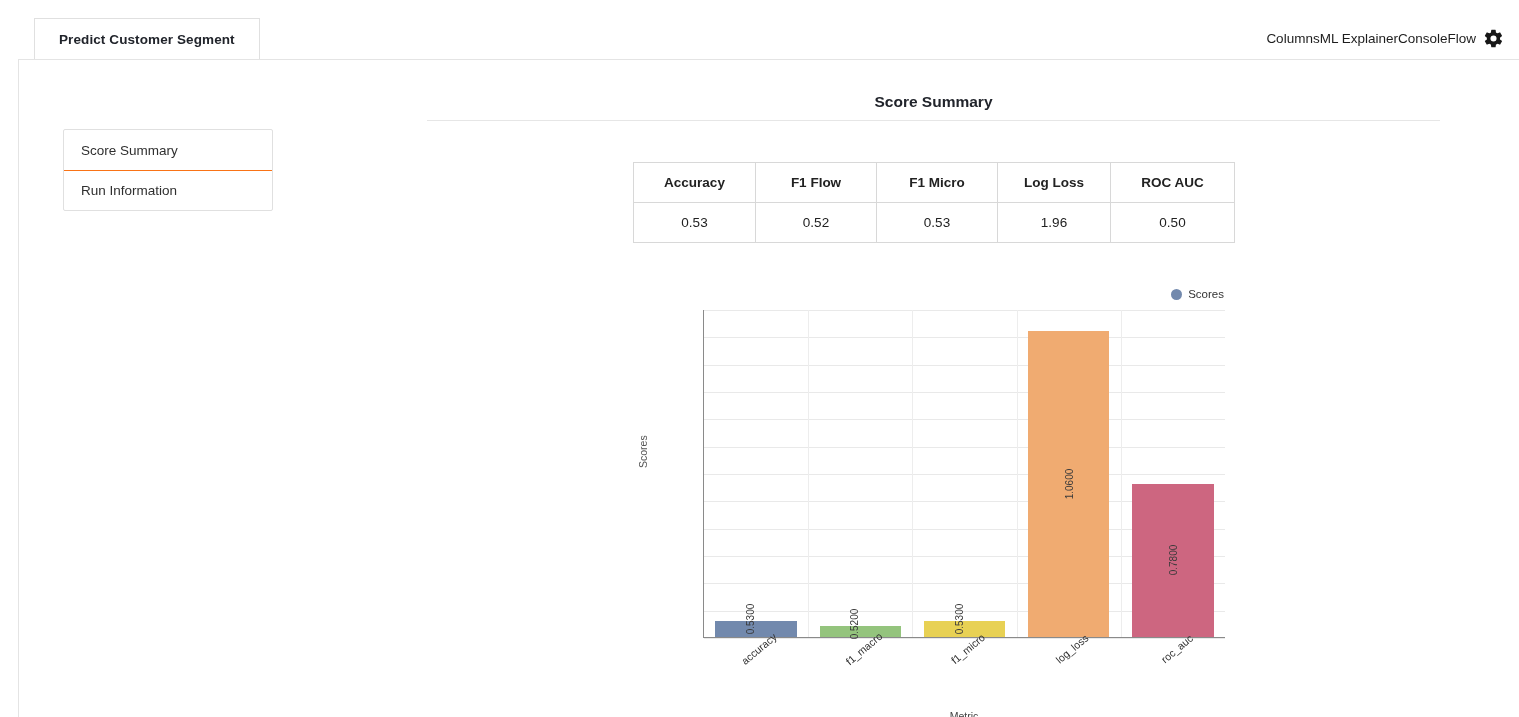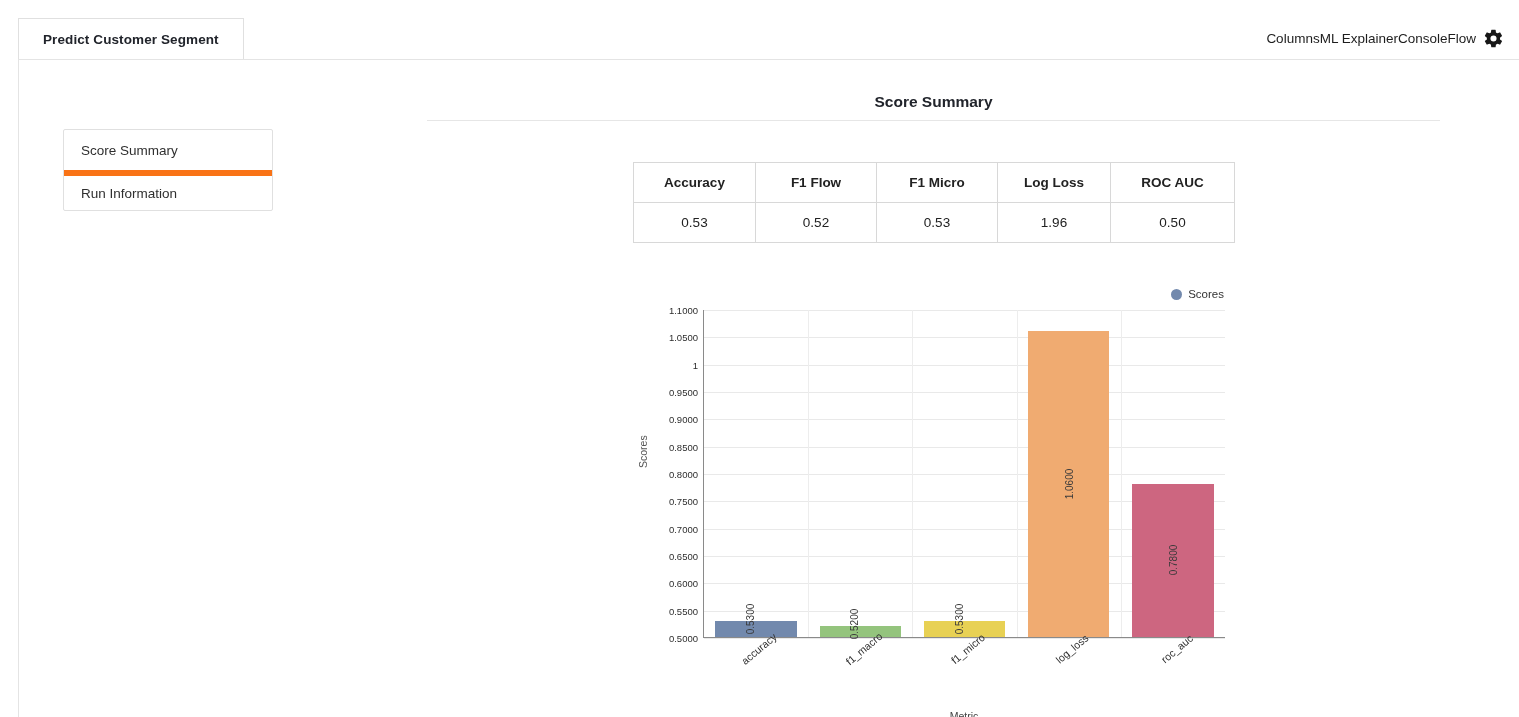--- a/index.html
+++ b/index.html
@@ -26,20 +26,21 @@
   .tab {
     display: inline-flex; align-items: center;
     height: 42px; padding: 0 24px;
     border: 1px solid #e0e0e0;
     border-bottom: 1px solid #ffffff;
     background: #ffffff;
     font-size: 13.5px; font-weight: bold;
     color: #21242b;
     letter-spacing: .1px;
     white-space: nowrap;
+    margin-left: 16px;
   }
   .topbar-underline {
     position: absolute; left: 18px; top: 59px;
     width: 1501px; height: 1px; background: #e4e4e4;
   }
 
   .navlinks {
     position: absolute; right: 14px; top: 28px;
     display: flex; align-items: center; gap: 0;
     height: 22px;
@@ -67,21 +68,21 @@
     border: 1px solid #e0e0e0;
     background: #ffffff;
     border-radius: 2px;
   }
   .sidemenu-item {
     height: 40px; display: flex; align-items: center;
     padding: 0 0 0 17px;
     font-size: 13.5px; color: #2f2f2f;
     cursor: pointer;
   }
-  .sidemenu-item + .sidemenu-item { border-top: 6px solid #f97316; }
+  .sidemenu-item + .sidemenu-item { border-top: 1px solid #f97316; }
 
   
   .panel-title {
     position: absolute; left: 427px; top: 93px;
     width: 1013px;
     text-align: center;
     font-size: 15.5px; font-weight: bold; color: #21242b;
   }
   .panel-rule {
     position: absolute; left: 427px; top: 120px;
@@ -269,35 +270,20 @@
   </table>
 
   <div class="chart-area">
     <div class="legend">
       <span class="legend-dot"></span>
       <span>Scores</span>
     </div>
 
     <div class="plot-wrap">
       <div class="ylabel">Scores</div>
-      <div class="yticks" id="yticks">
-          <div class="ytick" style="top: 0px;">1.1000</div>
-          <div class="ytick" style="top: 27.3333px;">1.0500</div>
-          <div class="ytick" style="top: 54.6667px;">1</div>
-          <div class="ytick" style="top: 82px;">0.9500</div>
-          <div class="ytick" style="top: 109.333px;">0.9000</div>
-          <div class="ytick" style="top: 136.667px;">0.8500</div>
-          <div class="ytick" style="top: 164px;">0.8000</div>
-          <div class="ytick" style="top: 191.333px;">0.7500</div>
-          <div class="ytick" style="top: 218.667px;">0.7000</div>
-          <div class="ytick" style="top: 246px;">0.6500</div>
-          <div class="ytick" style="top: 273.333px;">0.6000</div>
-          <div class="ytick" style="top: 300.667px;">0.5500</div>
-          <div class="ytick" style="top: 328px;">0.5000</div>
-        </div>
       <div class="plot" id="plot">
         <div id="gridlines">
             <div class="gridline" style="top: 0px;"></div>
             <div class="gridline" style="top: 27.3333px;"></div>
             <div class="gridline" style="top: 54.6667px;"></div>
             <div class="gridline" style="top: 82px;"></div>
             <div class="gridline" style="top: 109.333px;"></div>
             <div class="gridline" style="top: 136.667px;"></div>
             <div class="gridline" style="top: 164px;"></div>
             <div class="gridline" style="top: 191.333px;"></div>

